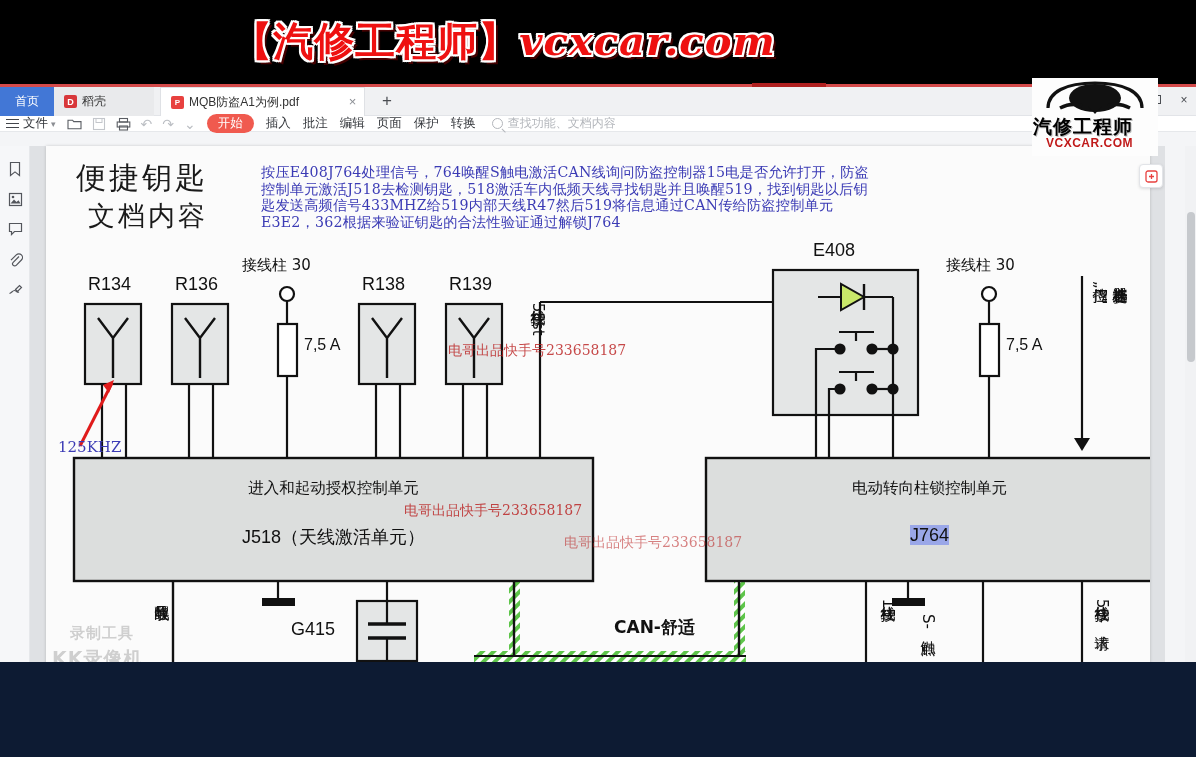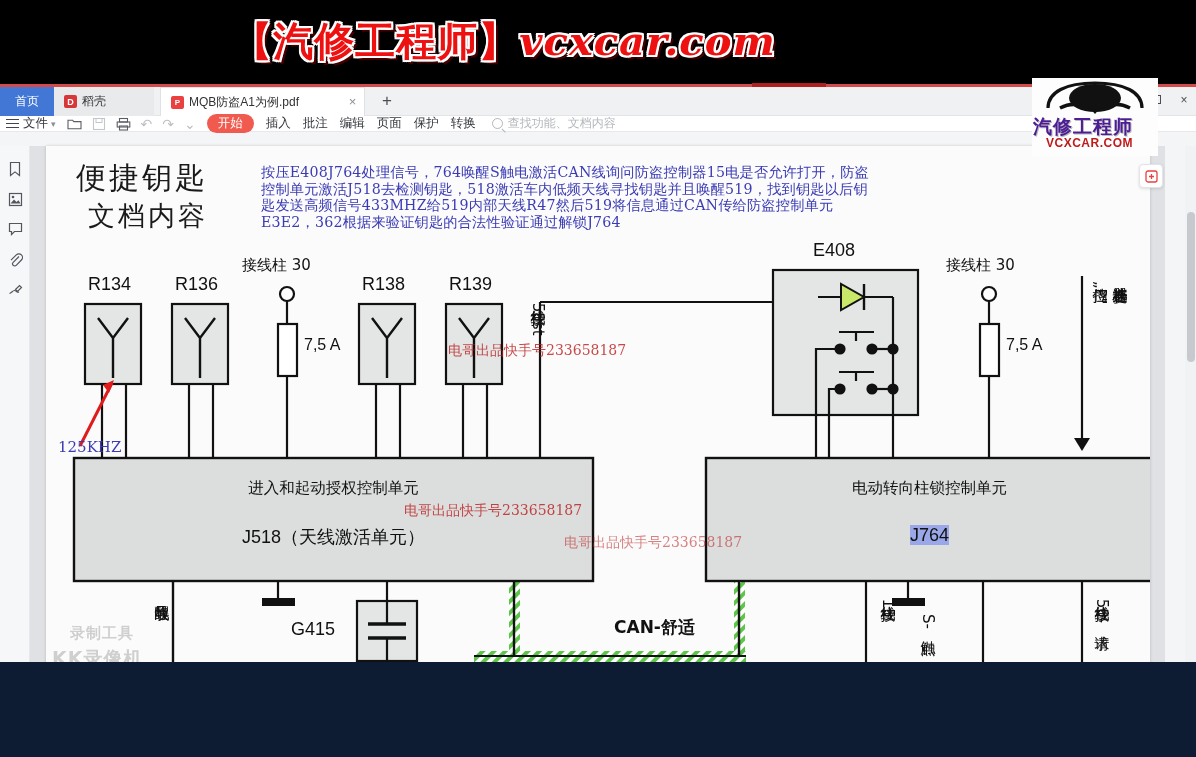--- a/index.html
+++ b/index.html
@@ -132,21 +132,21 @@
   .kk .l1 { position:absolute; left:18px; top:0; font-size:15px; font-weight:bold; color:#9a9a9a;
             font-family:"DejaVu Sans","Liberation Sans",sans-serif; letter-spacing:1px;
             text-shadow:1px 1px 0 #fff; }
   .kk .l2 { position:absolute; left:0px; top:22px; font-size:19px; font-weight:bold; color:#9a9a9a;
             font-family:"DejaVu Sans","Liberation Sans",sans-serif; letter-spacing:1px;
             text-shadow:1px 1px 0 #fff; }
 
   
   .logo { position:absolute; left:1032px; top:-6px; width:126px; height:78px; background:#fdfdfd;
           border:0; }
-  .logo .cn1 { position:absolute; left:1px; top:36px; font-size:19px; font-weight:bold; color:#4c1d95;
+  .logo .cn1 { position:absolute; left:1px; top:36px; font-size:19px; font-weight:bold; color:#000000;
                font-family:"DejaVu Sans","Liberation Sans",sans-serif; letter-spacing:1px;
                text-shadow:1px 1px 0 #bbb; }
   .logo .cn2 { position:absolute; left:14px; top:58px; font-size:12px; font-weight:bold; color:#c01a1a;
                font-family:"Liberation Sans",sans-serif; letter-spacing:.5px; }
 
   
   .statusbar { position:absolute; left:0; top:632px; width:1196px; height:30px; background:#f6f7f9;
                border-top:1px solid #e6e8eb; display:flex; align-items:center; }
   .sb { display:flex; align-items:center; gap:5px; font-size:11.5px; color:#4a4d52; cursor:pointer;
         padding:0 6px; white-space:nowrap; }

